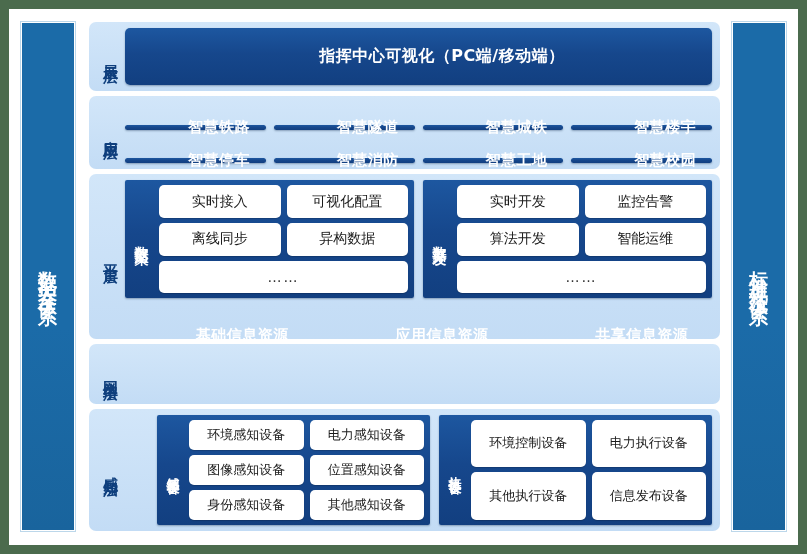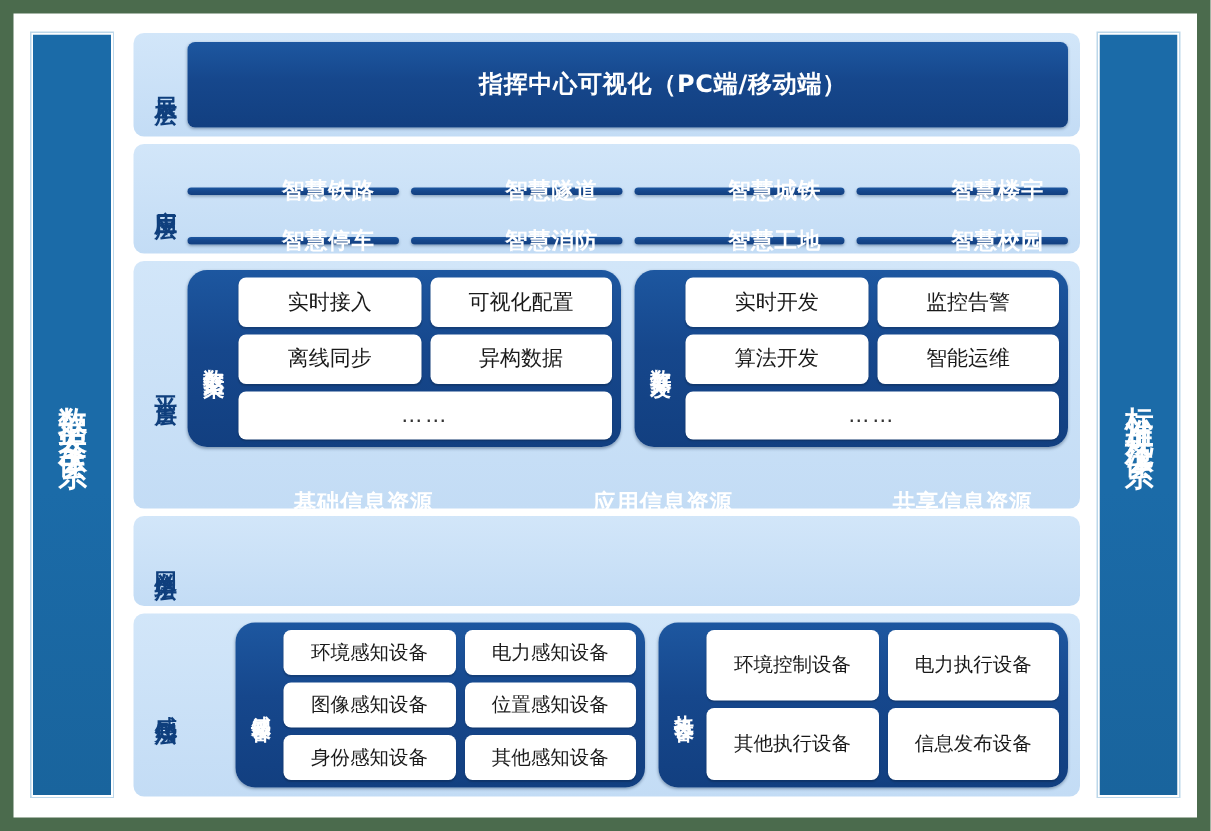--- a/index.html
+++ b/index.html
@@ -139,21 +139,21 @@
   #platform-groups {
     flex: 1 1 auto;
     display: flex;
     flex-direction: row;
     gap: 9px;
     min-height: 0;
   }
   .platform-group {
     flex: 1 1 0;
     background: linear-gradient(180deg, #1d57a0 0%, #16478c 45%, #123f80 100%);
-    border-radius: 13px;
+    border-radius: 2px;
     display: flex;
     flex-direction: row;
     align-items: stretch;
     padding: 5px 6px;
     gap: 6px;
     box-sizing: border-box;
     box-shadow: 0 1px 2px rgba(10,35,70,0.35);
     min-width: 0;
   }
   .group-label {

